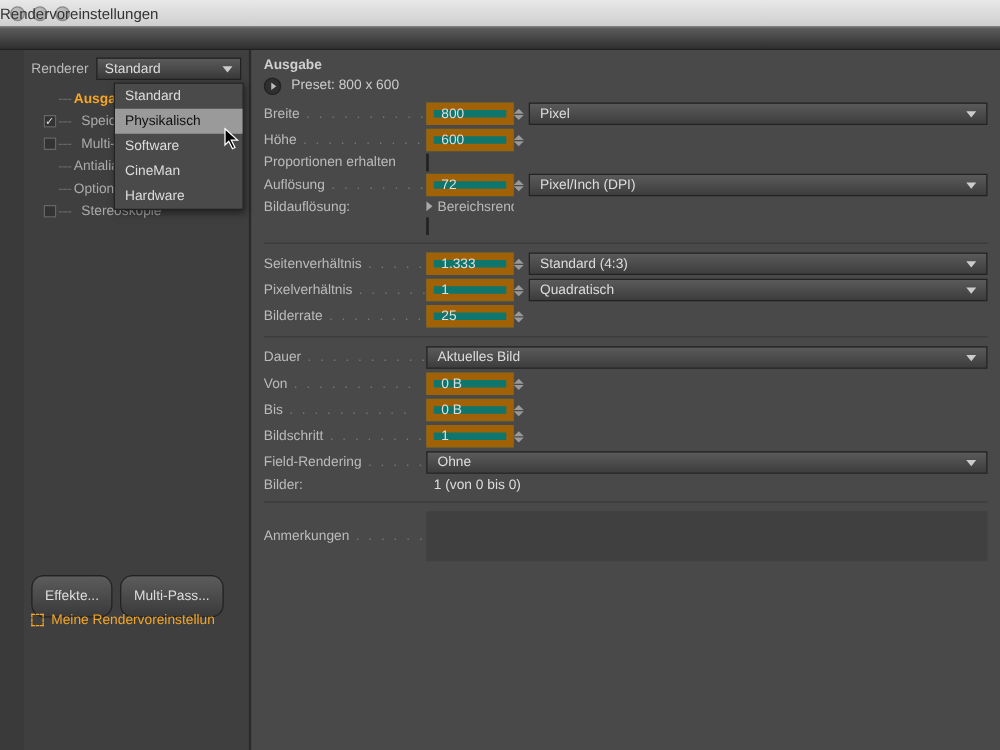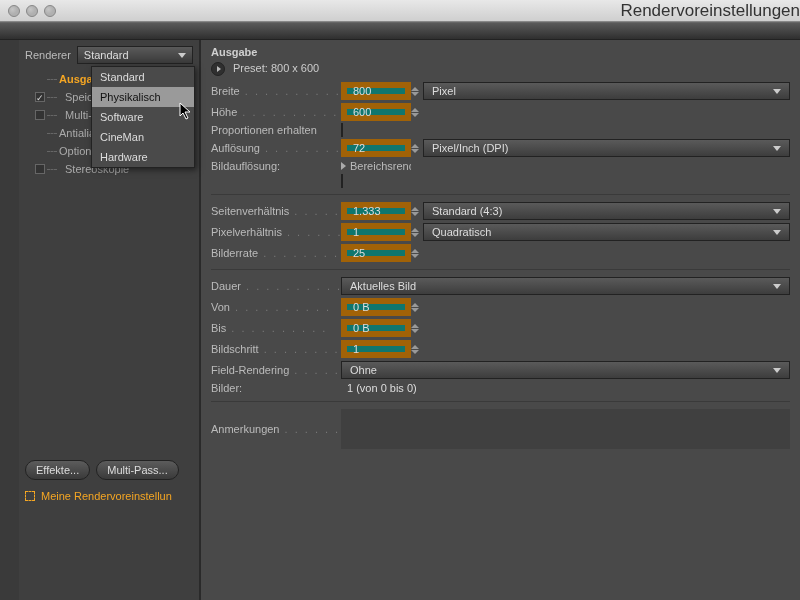--- a/index.html
+++ b/index.html
@@ -1,41 +1,41 @@
 <!DOCTYPE html>
 <html><head>
 <meta charset="utf-8">
 <style>
 * { margin: 0; padding: 0; box-sizing: border-box; font-family: Arial, Helvetica, sans-serif; font-size: 11px; }
 body { background: #3a3a3a; width: 800px; height: 600px; overflow: hidden; color: #ccc; }
 .titlebar { height: 22px; background: linear-gradient(#e8e8e8,#cfcfcf); display: flex; align-items: center; position: relative; border-bottom: 1px solid #888; }
 .traffic { display: flex; gap: 6px; padding-left: 8px; }
 .tl { width: 12px; height: 12px; border-radius: 50%; background: radial-gradient(circle at 35% 35%, #fff4, #0000 50%), #b0b0b0; border: 1px solid #888; }
-.title { position: absolute; left: 0; right: 0; text-align: right; color: #333; font-size: 17px; }
+.title { position: absolute; left: 0; right: 0; text-align: left; color: #333; font-size: 12px; }
 .gradbar { height: 18px; background: linear-gradient(#5a5a5a,#2f2f2f); border-top: 1px solid #666; border-bottom: 1px solid #222; }
 .main { display: flex; height: 560px; padding-left: 19px; }
 .sidebar { width: 180px; background: #3f3f3f; padding: 6px 6px 0 6px; position: relative; }
 .renderer-row { display: flex; align-items: center; gap: 6px; margin-bottom: 6px; }
 .renderer-label { color: #bbb; }
 .dd-button { flex: 1; height: 18px; background: linear-gradient(#5a5a5a,#3a3a3a); border: 1px solid #222; color: #ddd; display: flex; align-items: center; justify-content: space-between; padding: 0 6px; cursor: pointer; }
 .dd-button .tri { width: 0; height: 0; border-left: 4px solid transparent; border-right: 4px solid transparent; border-top: 5px solid #ccc; }
 .dd-menu { position: absolute; top: 26px; left: 72px; width: 104px; background: #4a4a4a; border: 1px solid #222; z-index: 10; box-shadow: 2px 2px 6px rgba(0,0,0,0.5); }
 .dd-item { padding: 4px 8px; color: #ddd; cursor: pointer; }
 .dd-item.hover { background: #9a9a9a; color: #111; }
 .cursor { position: absolute; top: 62px; left: 160px; z-index: 20; pointer-events: none; }
 .cursor svg { display:block; }
 .tree { margin-top: 2px; }
 .tree-item { display: flex; align-items: center; height: 18px; padding-left: 14px; color: #aaa; cursor: pointer; position: relative; }
 .tree-item::before { content:""; position:absolute; left:22px; top:9px; width:10px; border-top:1px dashed #666;}
 .tree-item .label { margin-left: 20px; }
 .tree-item.selected .label { color: #f5a623; font-weight: bold; }
 .chk { width: 10px; height: 10px; border: 1px solid #666; background: #333; display:inline-block; margin-left:-4px;}
 .chk.on::after { content:"✓"; color:#ddd; font-size:9px; position:relative; top:-2px; left:0;}
 .sidebar-btns { position:absolute; left:6px; top:420px; display:flex; gap:6px;}
-.pillbtn { height:20px; padding:0 10px; background: linear-gradient(#5c5c5c,#3a3a3a); border:1px solid #222; border-radius:10px; color:#ddd; cursor:pointer; display:flex; align-items:center;}
+.pillbtn { height:34px; padding:0 10px; background: linear-gradient(#5c5c5c,#3a3a3a); border:1px solid #222; border-radius:10px; color:#ddd; cursor:pointer; display:flex; align-items:center;}
 .preset-row { position:absolute; left:6px; top:450px; display:flex; align-items:center; gap:6px; color:#f5a623;}
 .preset-icon { width:10px; height:10px; border:1px dashed #f5a623; }
 .divider-v { width: 2px; background: #2a2a2a; }
 .content { flex:1; background:#494949; padding: 6px 10px; overflow:hidden; }
 .section-head { color:#d0d0d0; font-weight:bold; margin-bottom:4px; }
 .preset-line { display:flex; align-items:flex-start; gap:8px; margin-bottom:6px; }
 .round-toggle { width:14px; height:14px; border-radius:50%; background:#2f2f2f; border:1px solid #222; display:flex; align-items:center; justify-content:center; cursor:pointer;}
 .round-toggle .tri2 { width:0;height:0;border-top:3px solid transparent;border-bottom:3px solid transparent;border-left:4px solid #bbb; margin-left:1px;}
 .form { display:grid; grid-template-columns: 130px 70px 12px 1fr; row-gap:3px; align-items:center; }
 .flabel { color:#bbb; white-space:nowrap; overflow:hidden; }

